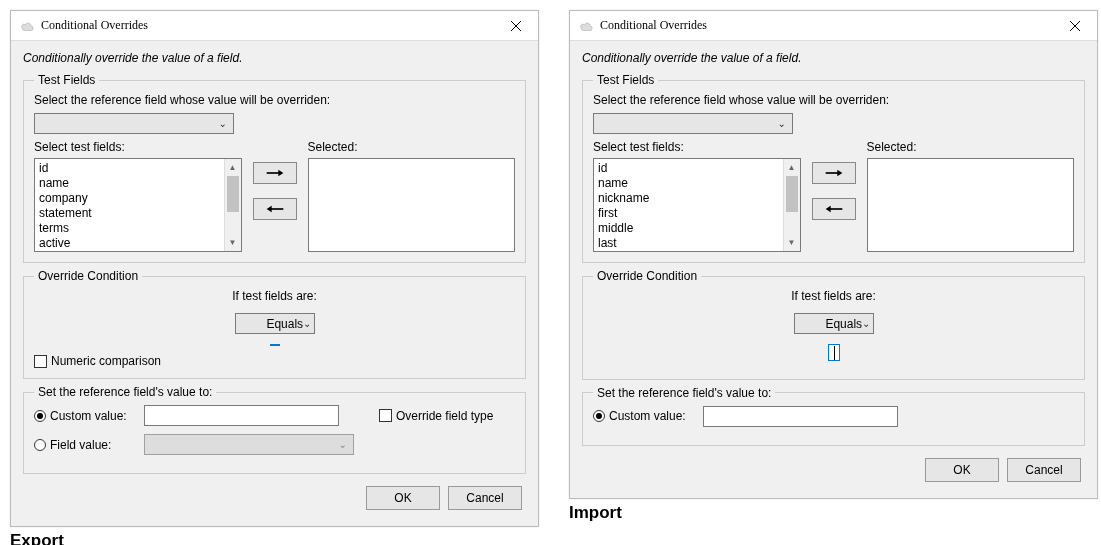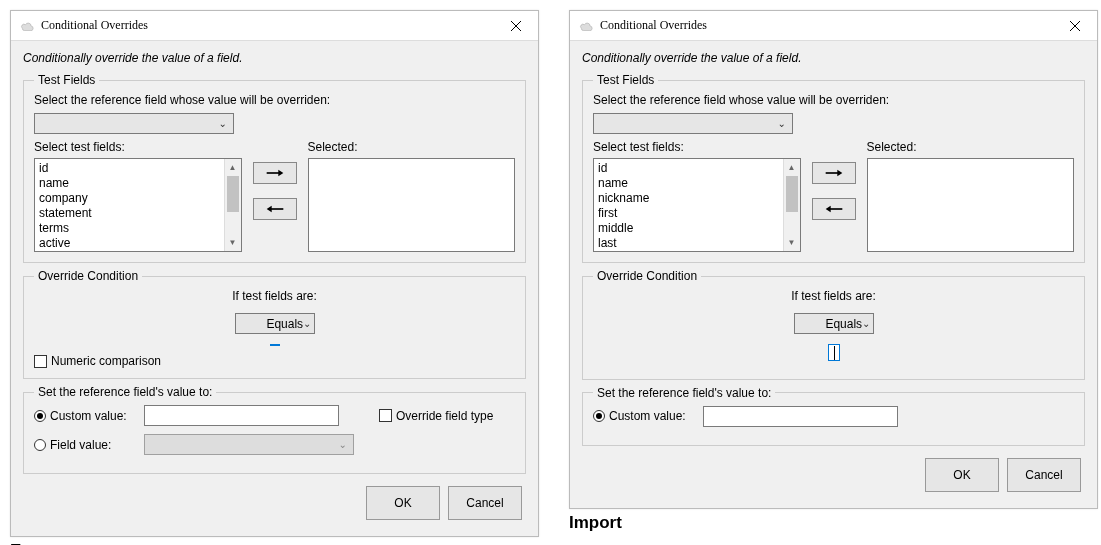--- a/index.html
+++ b/index.html
@@ -165,21 +165,21 @@
     width:210px; height:21px; border:1px solid #a0a0a0;
     background:#ddd; display:flex; align-items:center; justify-content:flex-end;
     padding-right:2px; cursor:default;
   }
   .dcombo .chev { font-size:10px; color:#888; padding:0 4px; }
   .btnrow {
     display:flex; justify-content:flex-end; gap:8px;
     padding: 6px 4px 4px 4px;
   }
   .winbtn {
-    width:74px; height:34px;
+    width:74px; height:24px;
     border:1px solid #999; background:#e6e6e6;
     font:inherit; cursor:pointer;
     display:flex; align-items:center; justify-content:center;
   }
   .caption {
     text-align:left; font-size:17px; font-weight:700;
     margin-top:4px;
   }
   .setfieldset-short { padding-bottom: 10px; }
   .caret {

